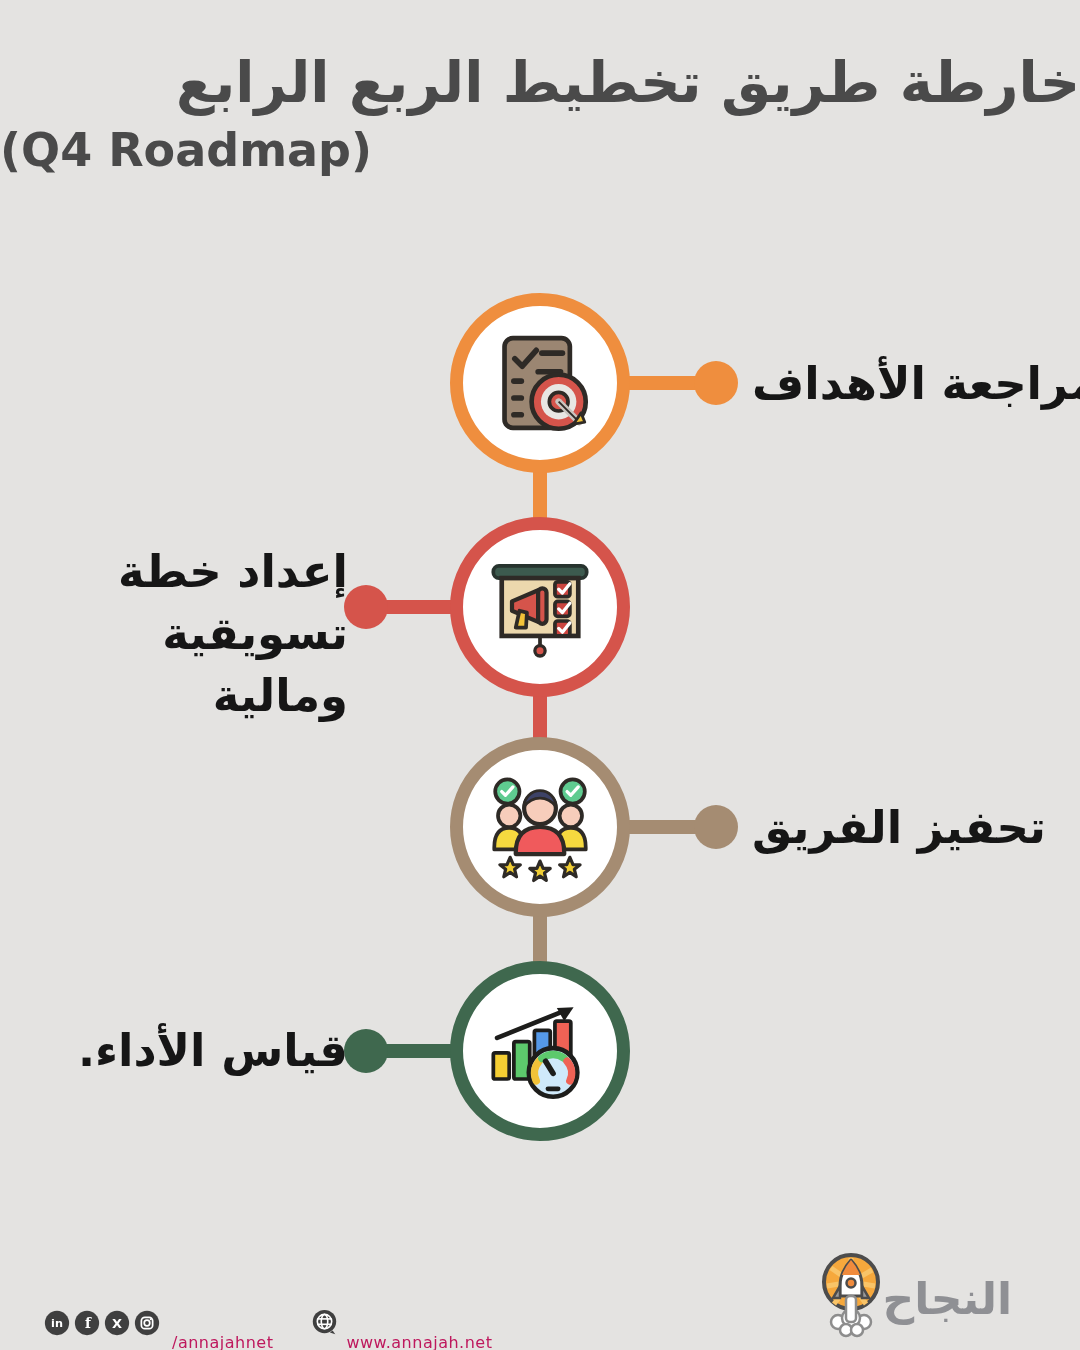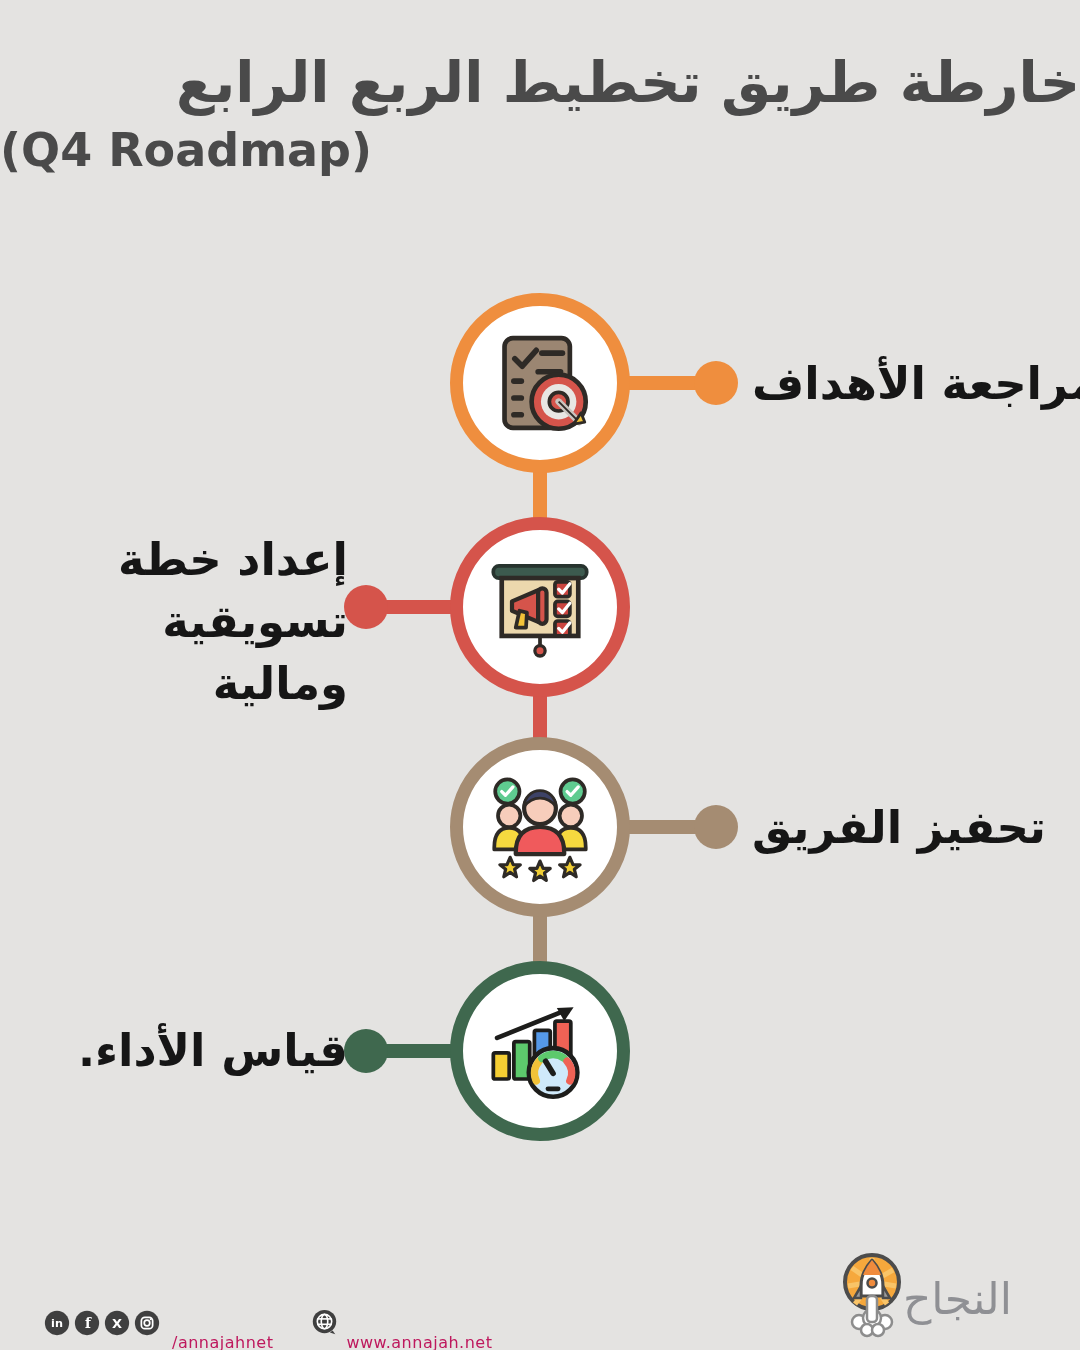--- a/index.html
+++ b/index.html
@@ -31,40 +31,40 @@
     background:#ffffff;border:13px solid #000;
     display:flex;align-items:center;justify-content:center;
   }
   .node-circle svg{width:112px;height:112px;}
   .node-label{
     position:absolute;
     font-weight:bold;font-size:45px;color:#161616;
     direction:rtl;white-space:nowrap;
     transform:translateY(-50%);
   }
-  .node-label.wrap{white-space:pre-line;line-height:1.38;}
+  .node-label.wrap{white-space:pre-line;line-height:1.38;margin-top:12px;}
   
   .footer-left{
     position:absolute;left:44px;top:1293px;
     display:flex;align-items:center;
   }
   .social-icon{width:26px;height:26px;margin-right:4px;flex:0 0 auto;}
   .footer-text{
     font-size:16px;color:#be185d;letter-spacing:0.5px;
     margin-left:8px;
     margin-top:40px;
   }
   .globe-icon{width:27px;height:27px;margin-left:38px;flex:0 0 auto;}
   .logo-wrap{
     position:absolute;right:68px;top:1252px;
     display:flex;align-items:center;
   }
   .logo-badge{width:62px;height:86px;flex:0 0 auto;}
   .logo-text{
-    font-size:44px;font-weight:normal;color:#8f9094;
+    font-size:44px;font-weight:bold;color:#8f9094;
     direction:rtl;margin-top:6px;
   }
 </style>
 </head>
 <body>
 
 <div id="canvas">
 
   <div class="title-wrap">
     <div class="title-ar">خارطة طريق تخطيط الربع الرابع</div>

